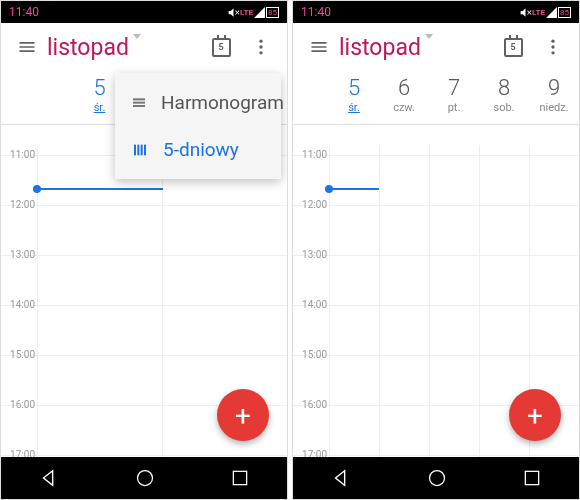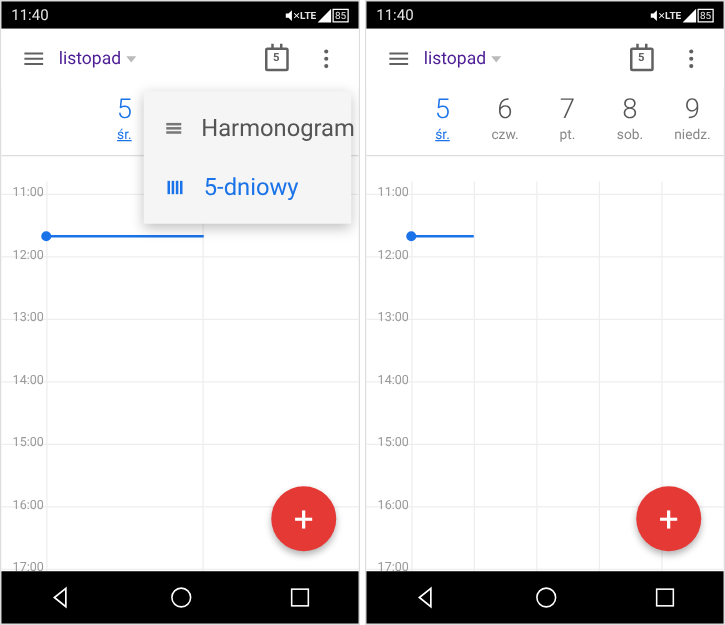--- a/index.html
+++ b/index.html
@@ -16,21 +16,21 @@
     width: 288px;
     height: 500px;
     background: #fff;
     position: relative;
     overflow: hidden;
     border: 1px solid #ddd;
   }
   .statusbar {
     height: 22px;
     background: #000;
-    color: #e5e5e5;
+    color: #ec4899;
     display: flex;
     align-items: center;
     justify-content: space-between;
     padding: 0 8px;
     font-size: 12px;
   }
   .status-right { display:flex; align-items:center; gap:0; }
   .status-right svg { display:block; }
   .toolbar {
     height: 48px;
@@ -42,25 +42,25 @@
   .tb-icon {
     width: 40px;
     height: 40px;
     display: flex;
     align-items: center;
     justify-content: center;
     color: #616161;
   }
   .tb-title {
     flex: 1;
-    font-size: 14px;
-    color: #4c1d95;
+    font-size: 23px;
+    color: #be185d;
     font-weight: 400;
     display:flex;
-    align-items:center;
+    align-items:flex-start;
     gap:4px;
   }
   .tb-title .tri {
     width:0;height:0;border-left:4px solid transparent;border-right:4px solid transparent;border-top:5px solid #bbb;
   }
   .dayheader {
     display: flex;
     border-bottom: 1px solid #ddd;
     padding-left: 36px;
     height: 54px;

